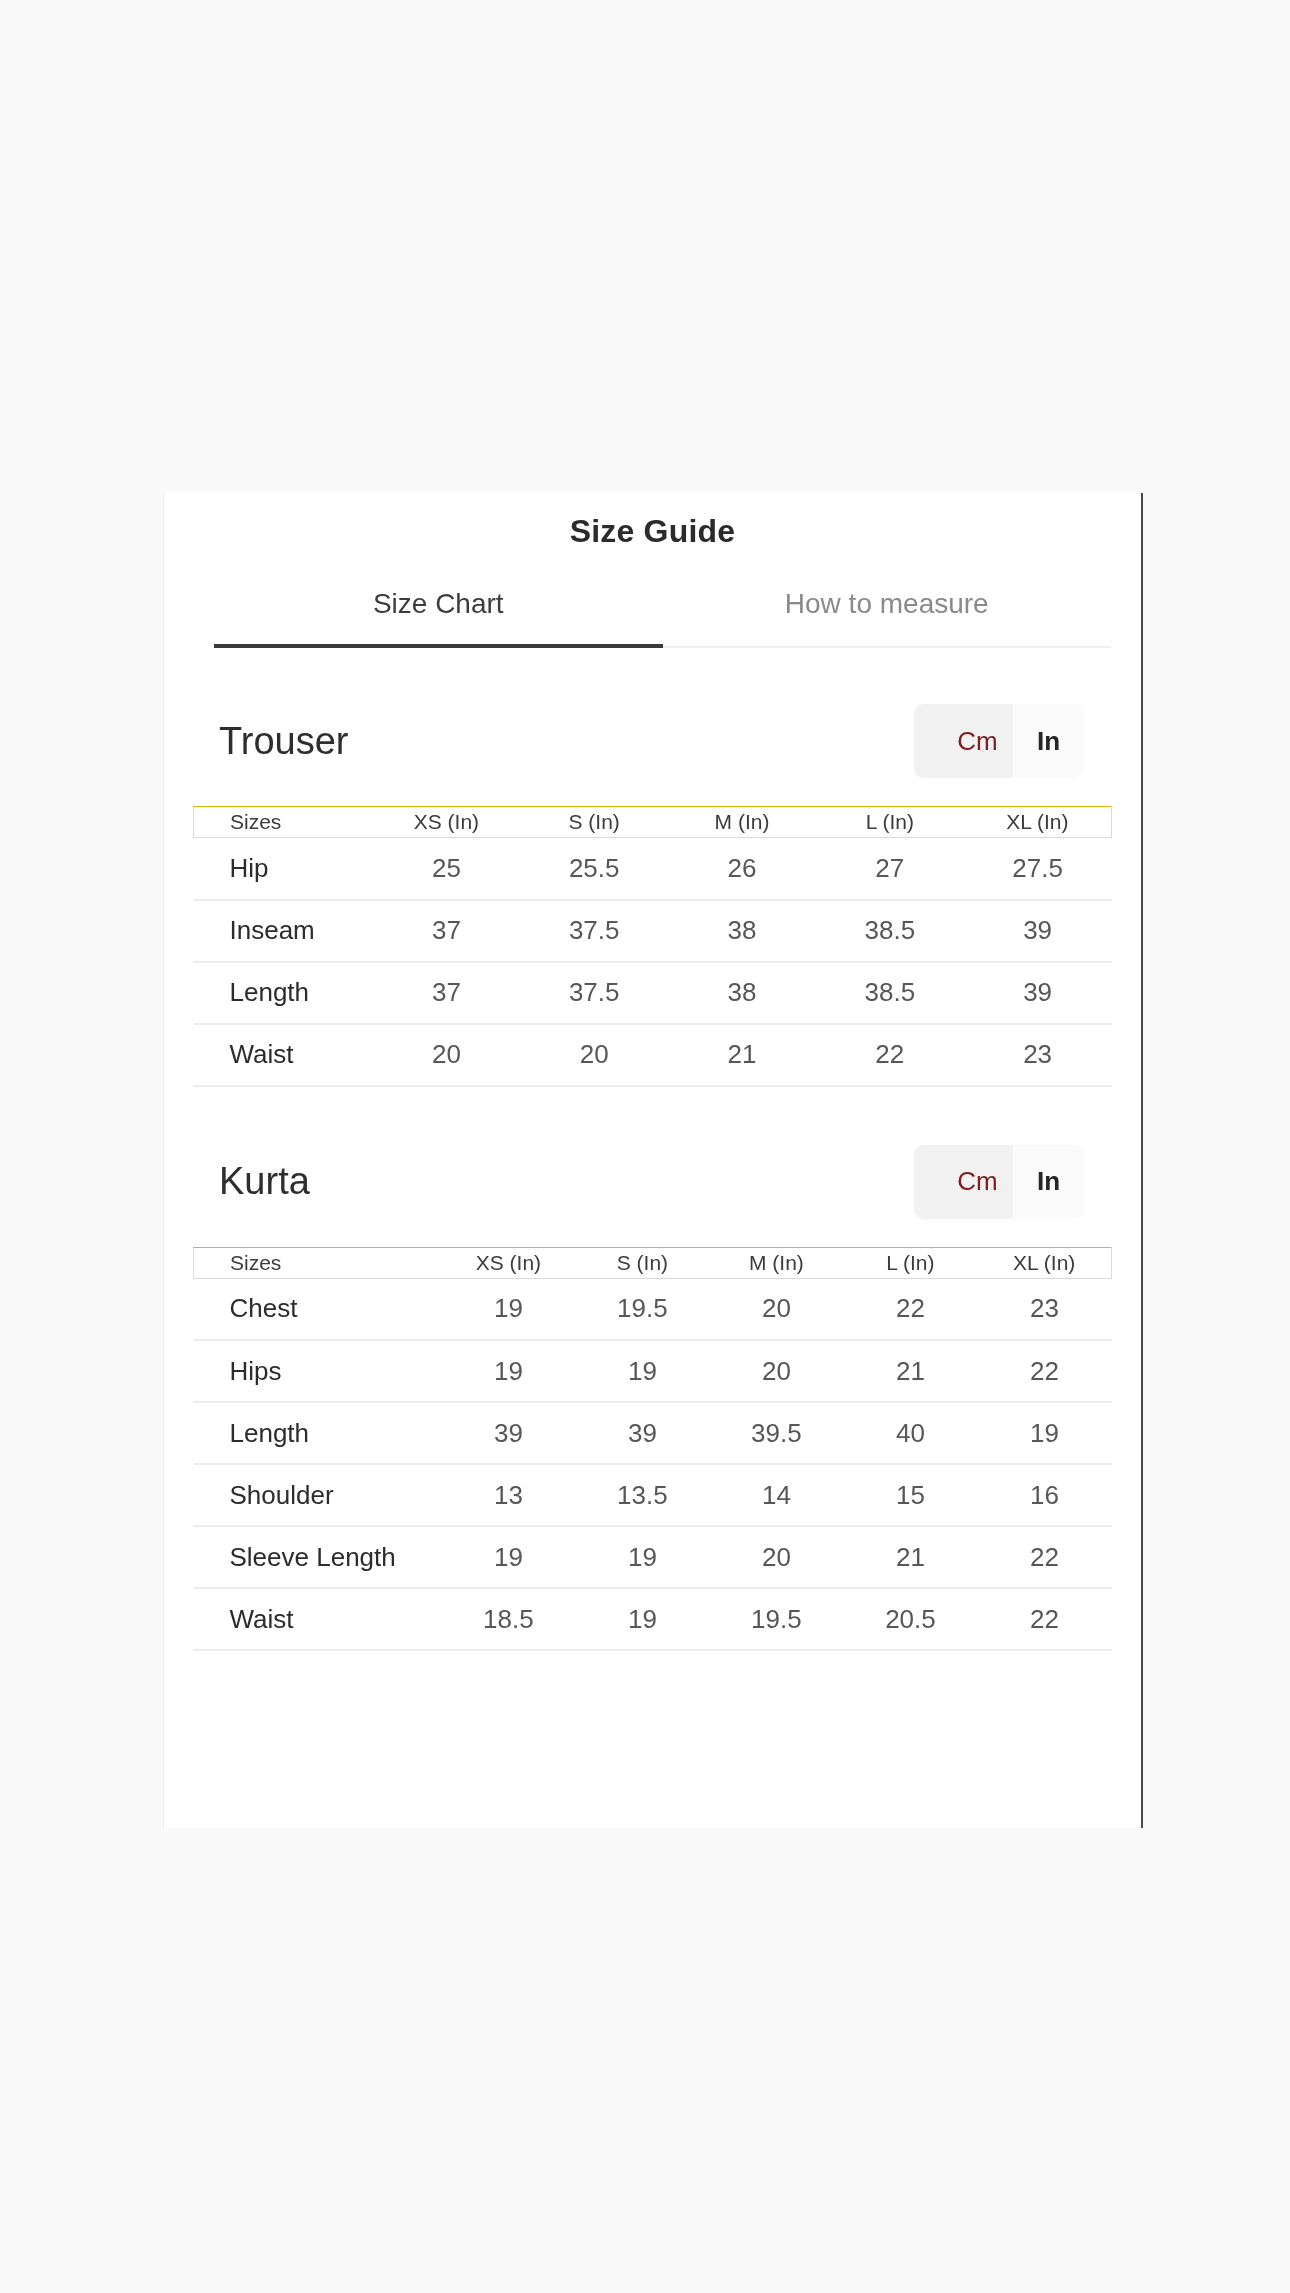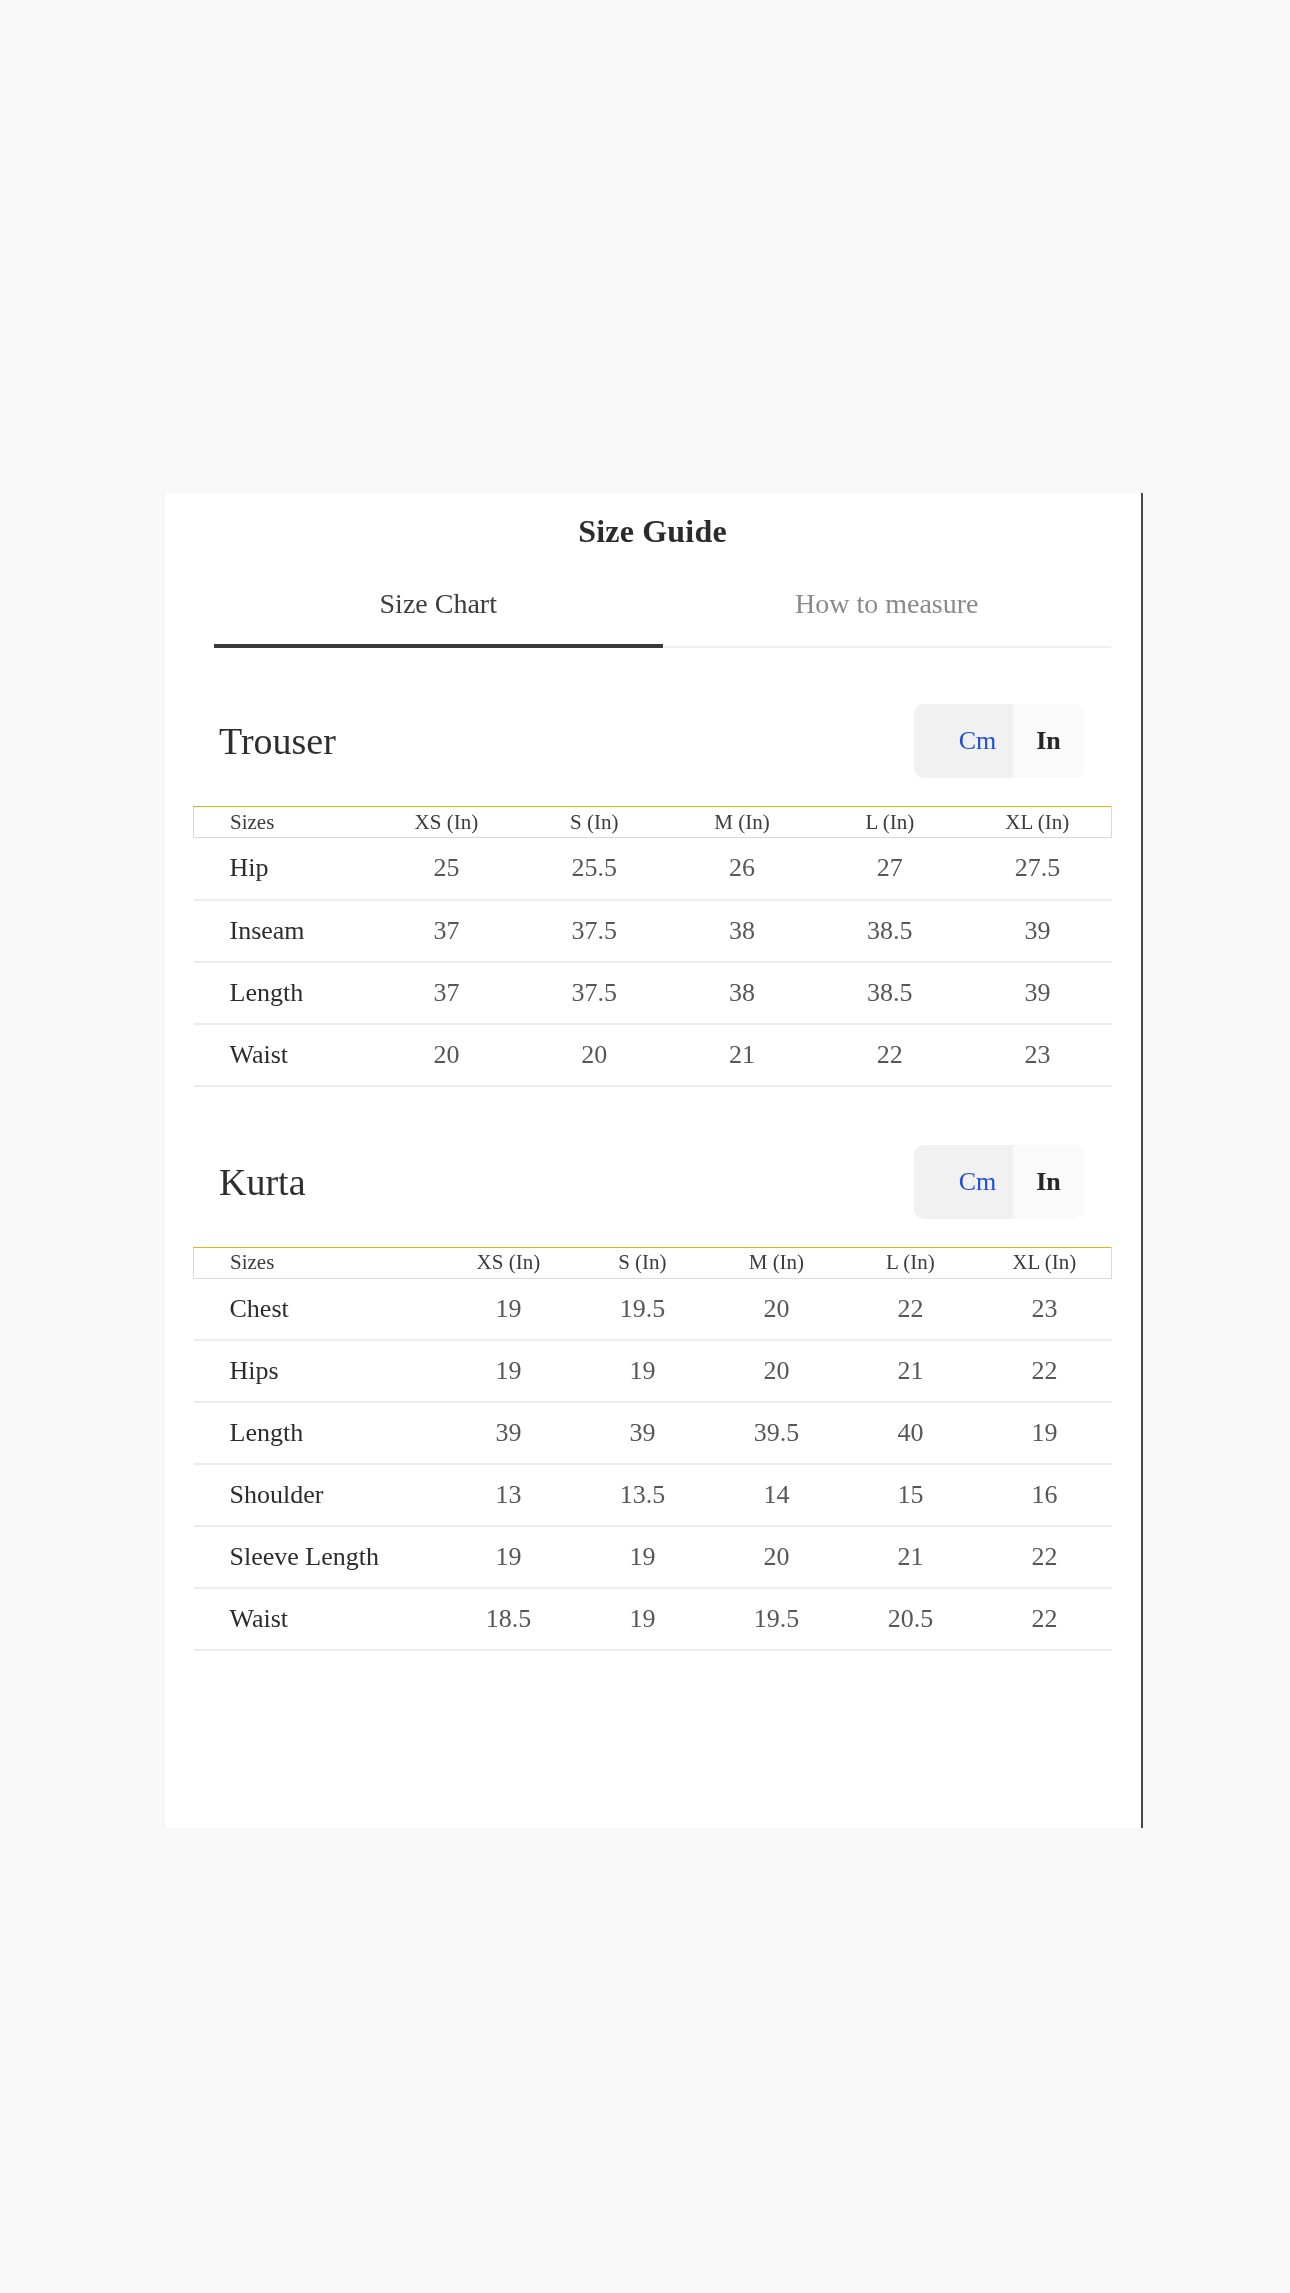--- a/index.html
+++ b/index.html
@@ -1,21 +1,21 @@
 <!DOCTYPE html>
 <html><head>
 <meta charset="utf-8">
 <style>
   * { margin:0; padding:0; box-sizing:border-box; }
   html,body { width:1290px; height:2293px; }
   body { font-family:"Liberation Sans","DejaVu Sans",sans-serif; }
 
   .page {
     position:relative; width:1290px; height:2293px;
-    background:#f9f9f9; overflow:hidden;font-family:Liberation Serif, serif;
+    background:#f9f9f9; overflow:hidden;
   }
 
   .modal {
     position:absolute; left:163px; top:493px;
     width:980px; height:1335px;
     background:#ffffff;
     border-left:1px solid #ececec;
     border-right:2px solid #474747;
     padding-top:20px;
   }
@@ -63,21 +63,21 @@
   .unit-toggle {
     display:flex; width:170px; height:74px;
     border-radius:10px; overflow:hidden;
     background:#f4f4f4; margin-right:28px;
   }
   .unit-opt {
     flex:1; display:flex; align-items:center; justify-content:center;
     font-size:26px; border:none; cursor:pointer;
     font-family:inherit;
   }
-  .unit-opt.unselected { background:#f1f1f1; color:#1d4ed8; font-weight:400;padding-left:28px; }
+  .unit-opt.unselected { background:#f1f1f1; color:#7f1d1d; font-weight:400;padding-left:28px; }
   .unit-opt.selected   { background:#fafafa; color:#262626; font-weight:600; }
 
   
   table.size-table {
     width:100%; border-collapse:collapse; margin-top:28px;
     table-layout:fixed;
   }
   .size-table th {
     font-size:21px; font-weight:400; color:#3c3c3c;
     height:31px; text-align:center;

